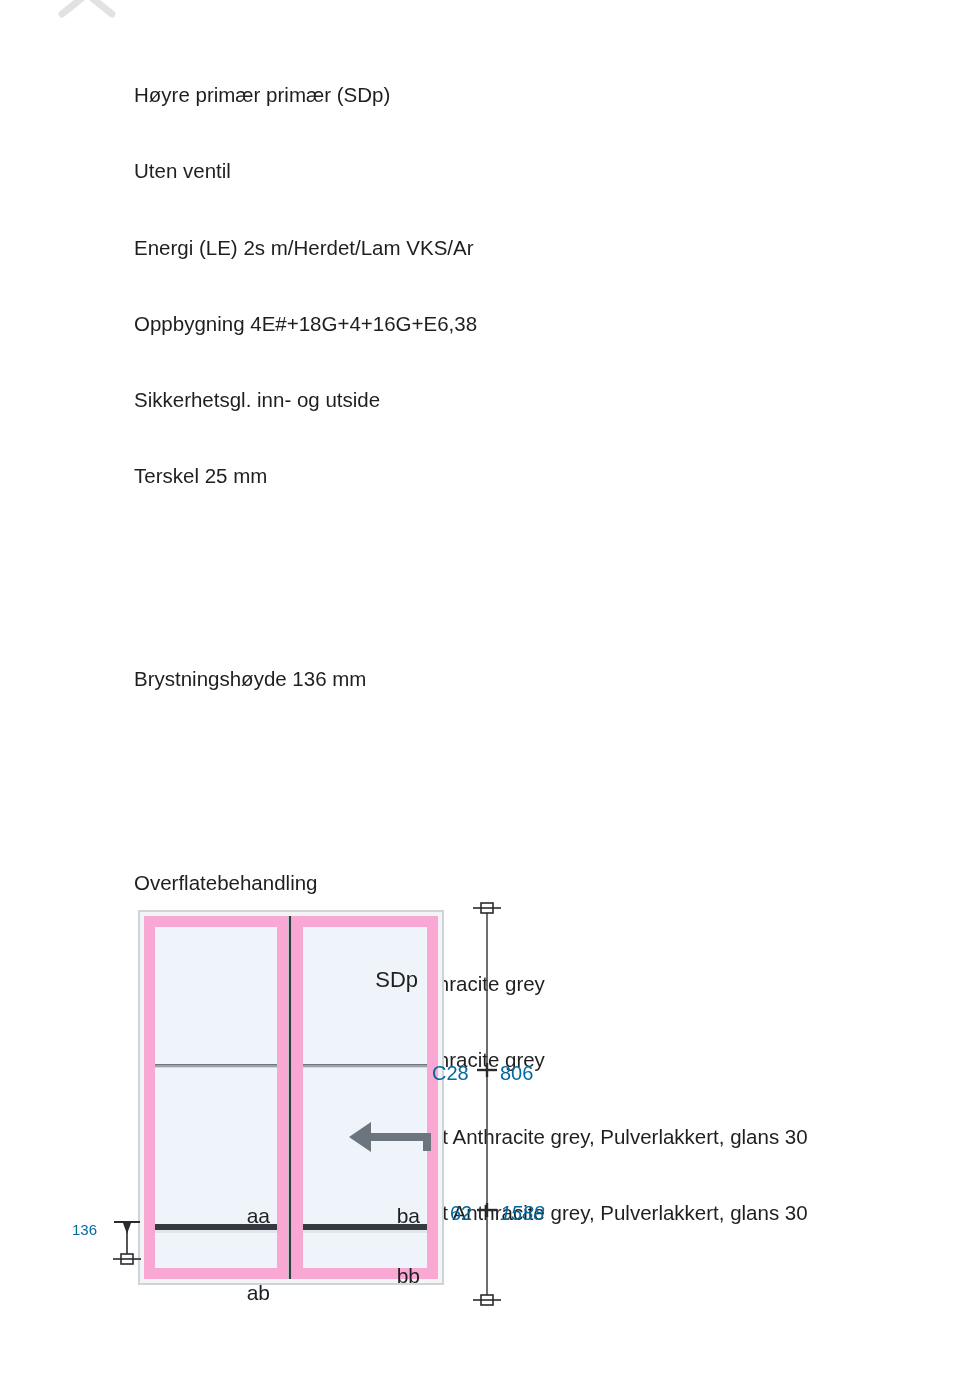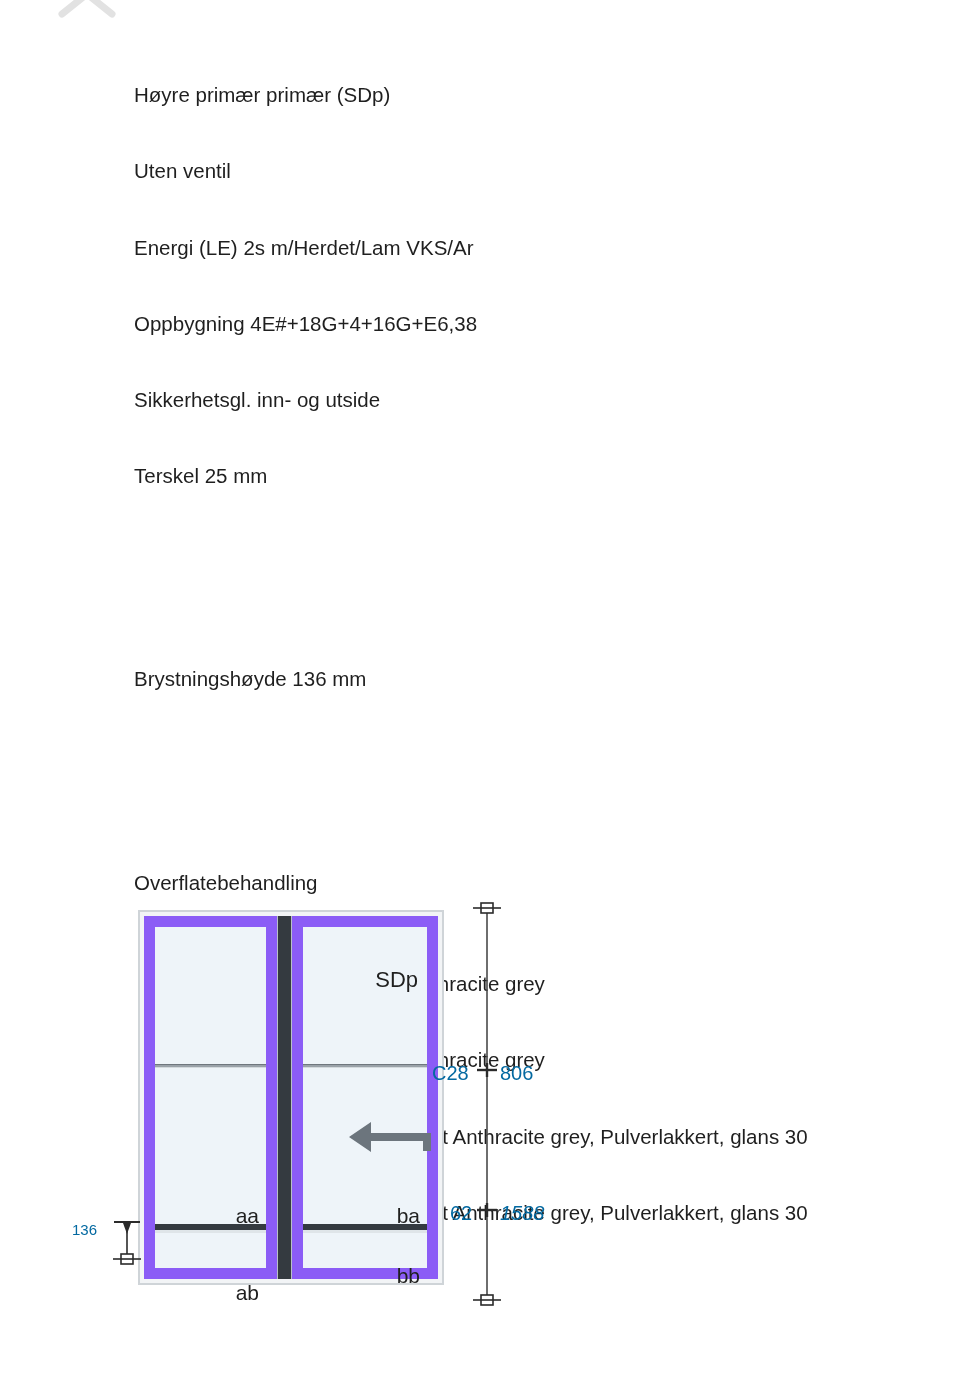--- a/index.html
+++ b/index.html
@@ -81,25 +81,25 @@
     bottom: 4px;
     background: #343a40;
     box-sizing: border-box;
   }
 
   
   .sash {
     position: absolute;
     top: 0;
     bottom: 0;
-    background: #8b5cf6;
+    background: #f9a8d4;
     box-sizing: border-box;
     padding-left: 28px;
   }
-  .sash.left  { left: 0;   width: 134px; border-right: 1px solid #b9c0c6; }
+  .sash.left  { left: 0;   width: 145px; border-right: 1px solid #b9c0c6; }
   .sash.right { right: 0;  width: 147px; border-left: 1px solid #b9c0c6; }
 
   .glass {
     position: absolute;
     left: 11px;
     top: 11px;
     right: 11px;
     bottom: 11px;
     background: #eef4f9;
     box-sizing: border-box;

